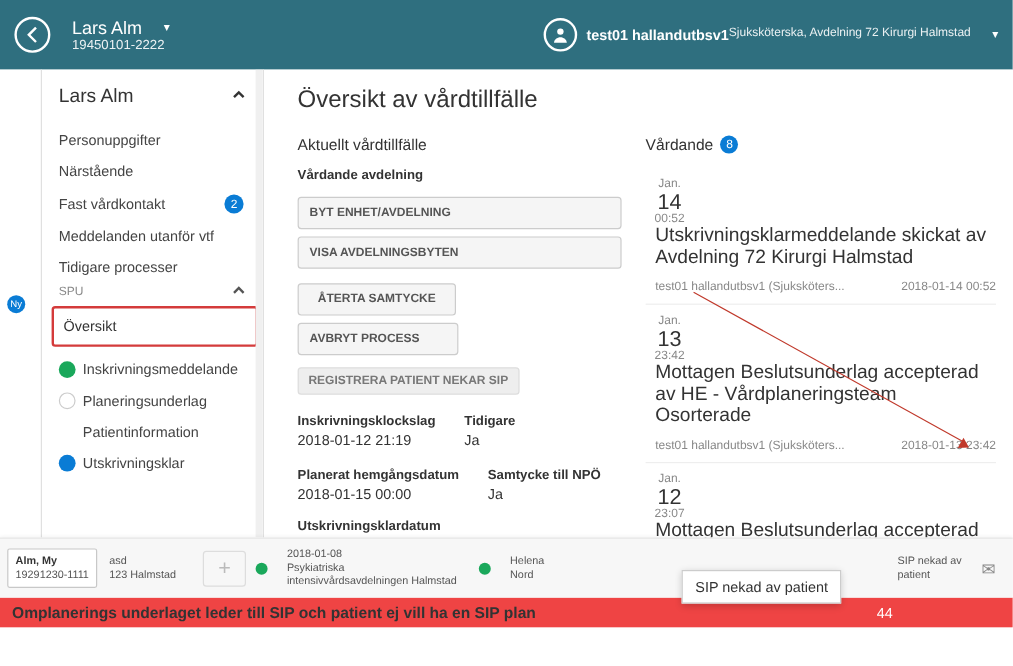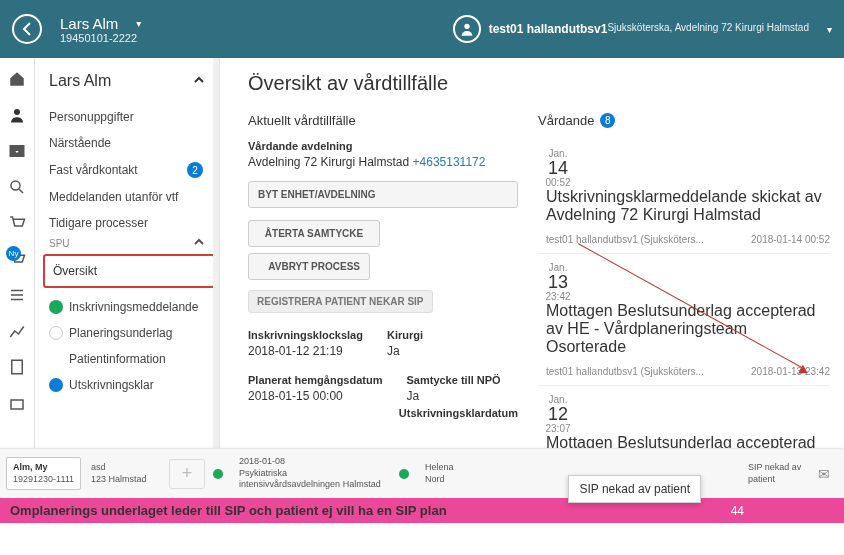--- a/index.html
+++ b/index.html
@@ -14,21 +14,21 @@
   .spacer { flex: 1; }
   .user-block { display: flex; align-items: center; gap: 8px; }
   .user-avatar { width: 28px; height: 28px; border: 2px solid #fff; border-radius: 50%; display:flex; align-items:center; justify-content:center;}
   .user-avatar svg { width:16px; height:16px; fill:#fff;}
   .user-info { display: flex; flex-direction: row; }
   .user-name { font-size: 12px; font-weight: 600; }
   .user-role { font-size: 10px; opacity: 0.9; }
   .chev { font-size: 10px; margin-left: 10px; }
 
   .main { display: flex; height: 390px; background:#fff; }
-  .iconbar { width: 35px; border-right: 1px solid #e0e0e0; display: flex; flex-direction: column; align-items: center; padding-top: 12px; gap: 18px; position:relative;}
+  .iconbar { width: 35px; border-right: 1px solid #e0e0e0; display: flex; flex-direction: row; align-items: center; padding-top: 12px; gap: 18px; position:relative;}
   .iconbar .ic { width: 18px; height: 18px; fill: #555; display:flex; align-items:center; justify-content:center;}
   .iconbar .ic.active svg { fill:#333; }
   .ny-badge { position:absolute; top:188px; left:6px; background:#0a7cd5; color:#fff; font-size:8px; border-radius:50%; width:15px; height:15px; display:flex; align-items:center; justify-content:center;}
 
   .sidebar { width: 185px; border-right: 1px solid #e0e0e0; padding: 14px 10px 10px 14px; overflow: hidden; position:relative;}
   .sb-title { font-size: 16px; font-weight:400; color:#333; margin-bottom:14px; display:flex; justify-content:space-between; align-items:center; padding-right:4px;}
   .sb-item { font-size: 12px; color:#444; padding: 6px 0; cursor:pointer; display:flex; align-items:center; gap:6px;}
   .sb-item .count { background:#0a7cd5; color:#fff; border-radius:50%; width:16px; height:16px; font-size:10px; display:flex; align-items:center; justify-content:center; margin-left:auto; margin-right:6px;}
   .sb-section { font-size:10px; color:#888; text-transform:uppercase; margin-bottom:4px; display:flex; justify-content:space-between; align-items:center; padding-right:4px;}
   .sb-selected { border:2px solid #d43b3b; border-radius:3px; padding:8px 8px; margin:4px -6px 6px -6px; font-weight:500; color:#333;}
@@ -66,21 +66,21 @@
   .more-btn { border:1px solid #ddd; background:#fafafa; text-align:center; padding:7px; font-size:10px; font-weight:600; color:#555; cursor:pointer; margin-top:6px;}
 
   .bottom { position:relative; background:#f7f7f7; height:50px; display:flex; align-items:center; padding:0 6px; border-top:1px solid #e6e6e6; box-shadow:0 -1px 3px rgba(0,0,0,0.05);}
   .bot-box { border:1px solid #c8c8c8; background:#fff; border-radius:2px; padding:4px 6px; font-size:9px; color:#555; line-height:1.3;}
   .bot-name { font-weight:600; color:#333;}
   .bot-cell { display:flex; flex-direction:column; font-size:9px; color:#555; padding:0 10px; line-height:1.3;}
   .bot-dot { width:10px; height:10px; border-radius:50%; background:#1aa85b; margin-right:6px;}
   .bot-plus { width:36px; height:30px; border:1px solid #ddd; border-radius:3px; display:flex; align-items:center; justify-content:center; font-size:18px; color:#bbb; margin:0 8px;}
   .tooltip { position:absolute; right:143px; top:26px; background:#fff; border:1px solid #ccc; padding:6px 10px; font-size:12px; color:#333; box-shadow:0 2px 6px rgba(0,0,0,0.2); z-index:10;}
   
-  .footer { background:#ec4899; color:#333; padding:4px 10px; font-size:13px; display:flex; align-items:center; height:25px;}
+  .footer { background:#ef4444; color:#333; padding:4px 10px; font-size:13px; display:flex; align-items:center; height:25px;}
   .pagenum { margin-left:auto; margin-right:90px; color:#fff; font-size:12px;}
   .arrow-line { position:absolute; width:260px; height:1px; background:#c0392b; transform-origin:left; top:185px; left:358px; transform:rotate(29deg);}
   .arrow-head { position:absolute; left:580px; top:308px; border-left:8px solid #c0392b; border-top:5px solid transparent; border-bottom:5px solid transparent; transform:rotate(29deg);}
 </style>
 </head>
 <body>
 
 <div class="header">
   <div class="back-btn">
     <svg viewBox="0 0 10 14">
@@ -218,53 +218,50 @@
   </div>
 
   <div class="content">
     <div class="arrow-line"></div>
     <div class="arrow-head"></div>
     <div class="page-title">Översikt av vårdtillfälle</div>
     <div class="cols">
       <div class="col-l">
         <div class="subhead">Aktuellt vårdtillfälle</div>
         <div class="lbl">Vårdande avdelning</div>
-        <div class="val">
-          <span>Avdelning 72 Kirurgi Halmstad</span>
-          <a href="#">+4635131172</a>
-        </div>
         <div class="btns">
           <div class="btn">BYT ENHET/AVDELNING</div>
+          <div class="btn">VISA AVDELNINGSBYTEN</div>
         </div>
         <div class="btns">
           <div class="btn" style="width:132px; text-align:center;">ÅTERTA SAMTYCKE</div>
-          <div class="btn" style="width:122px; text-align:right;">AVBRYT PROCESS</div>
+          <div class="btn" style="width:134px; text-align:left;">AVBRYT PROCESS</div>
         </div>
         <div class="btn btn-small" style="display:inline-block; margin-top:2px;">REGISTRERA PATIENT NEKAR SIP</div>
         <div class="twocol">
           <div>
             <div class="lbl">Inskrivningsklockslag</div>
             <div class="val">2018-01-12 21:19</div>
           </div>
           <div>
-            <div class="lbl">Kirurgi</div>
+            <div class="lbl">Tidigare</div>
             <div class="val">Ja</div>
           </div>
         </div>
         <div class="twocol">
           <div>
             <div class="lbl">Planerat hemgångsdatum</div>
             <div class="val">2018-01-15 00:00</div>
           </div>
           <div>
             <div class="lbl">Samtycke till NPÖ</div>
             <div class="val">Ja</div>
           </div>
         </div>
-        <div class="lbl" style="margin-top:4px;text-align:right;">Utskrivningsklardatum</div>
+        <div class="lbl" style="margin-top:14px;">Utskrivningsklardatum</div>
       </div>
 
       <div class="col-r">
         <div class="subhead">
           <span>Vårdande</span>
           <span class="event-badge">8</span>
         </div>
         <div id="events-list">
             <div class="event">
     <div class="event-date">

